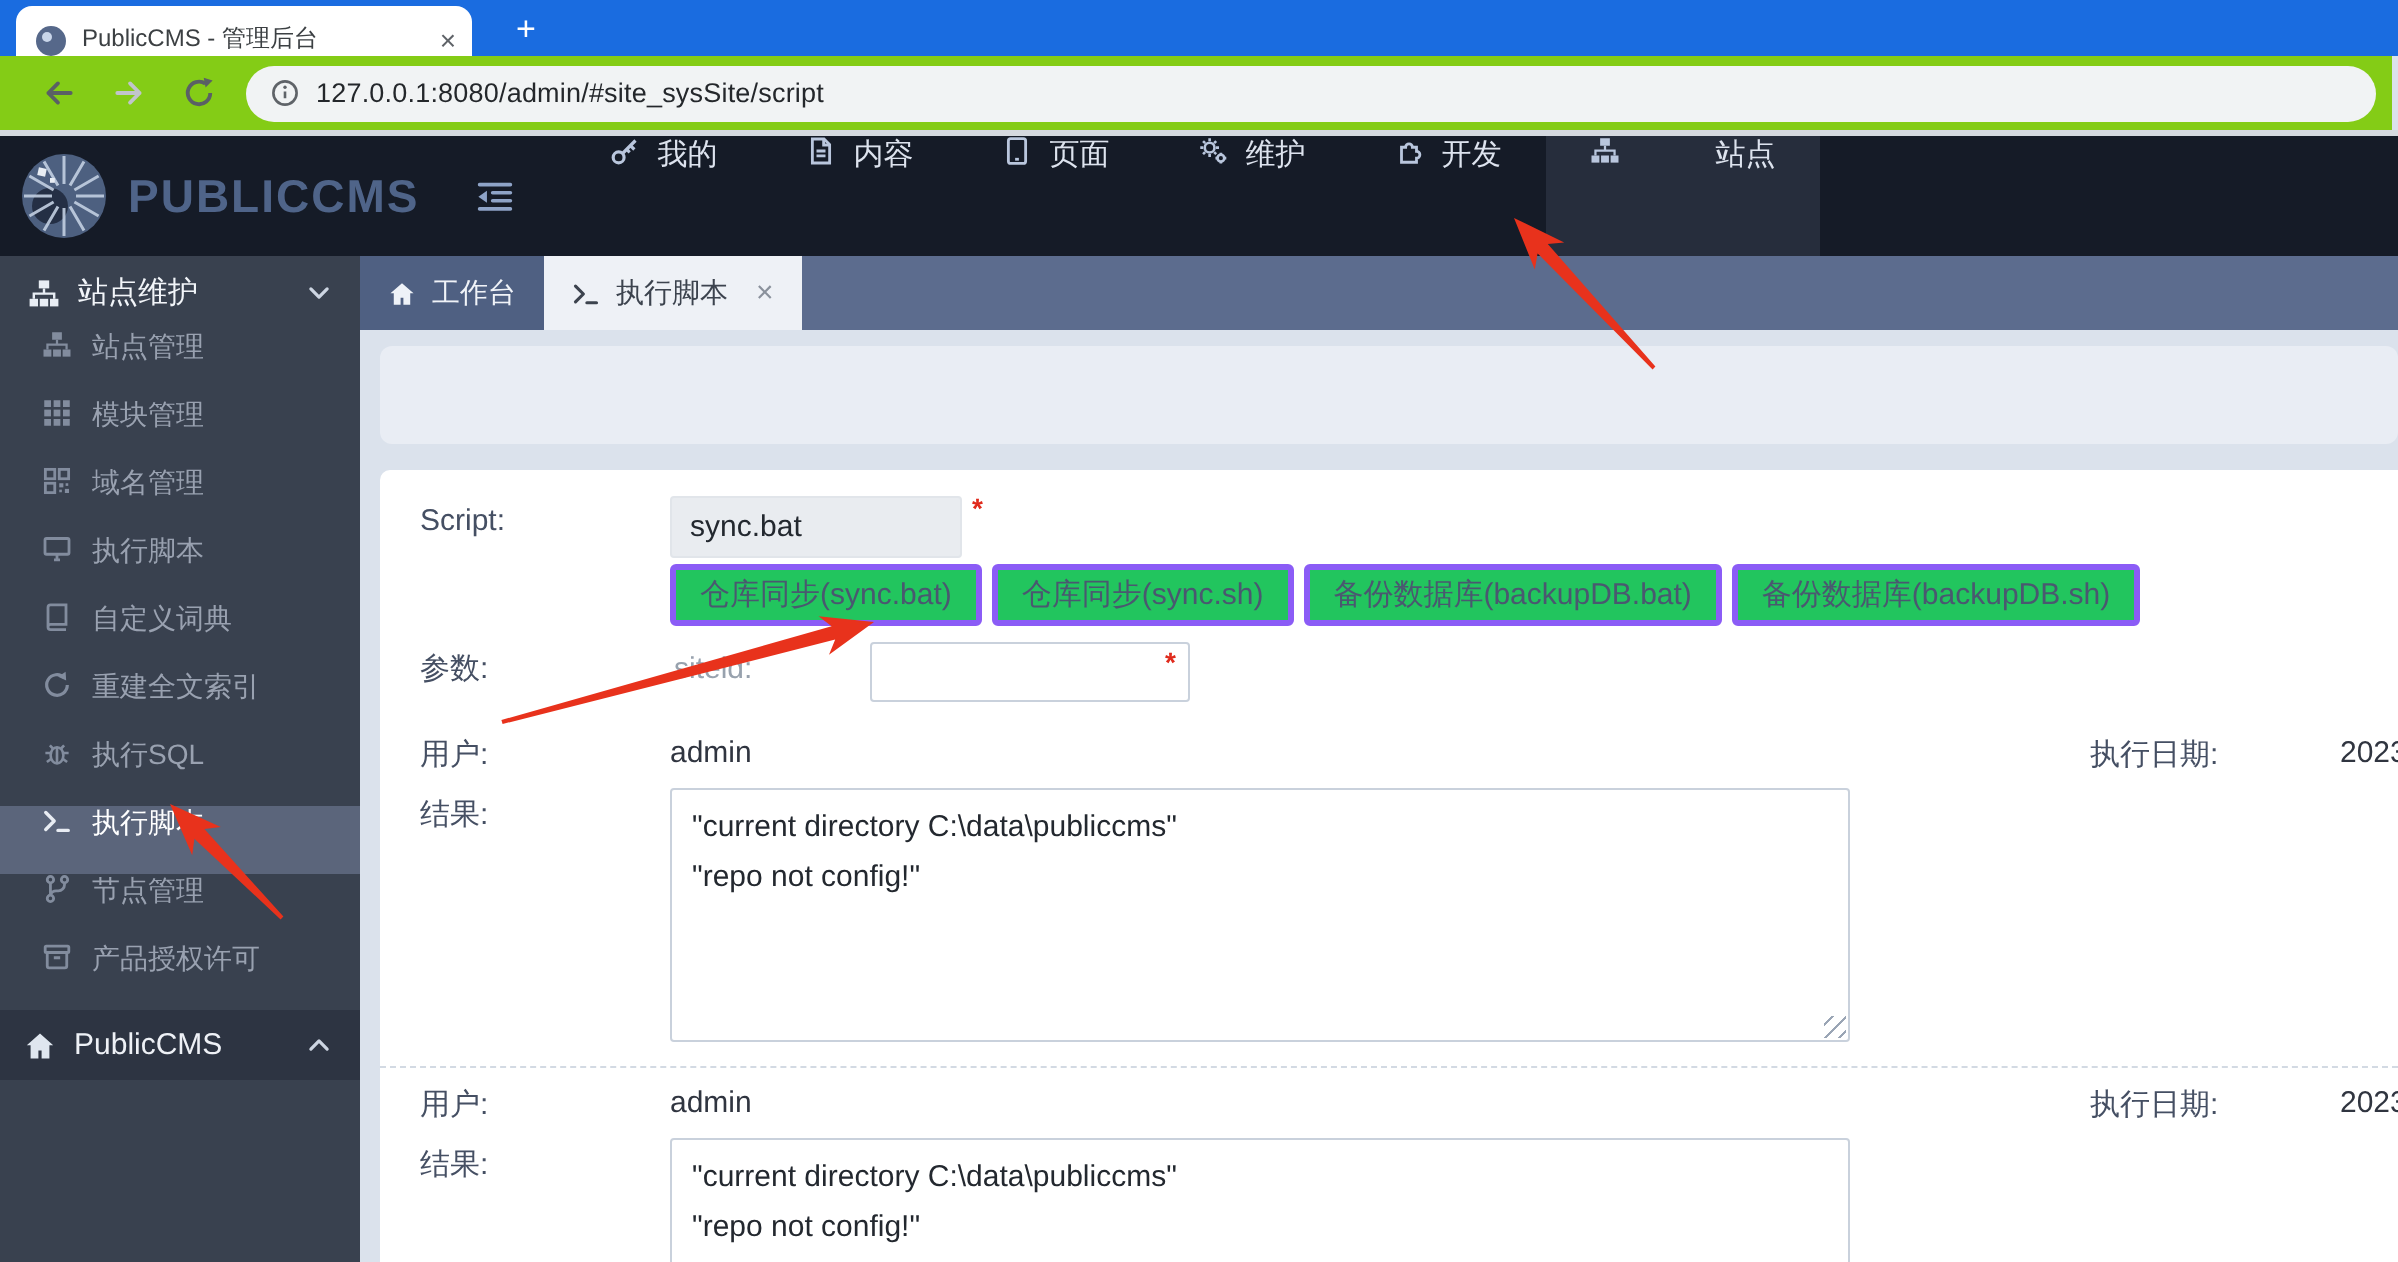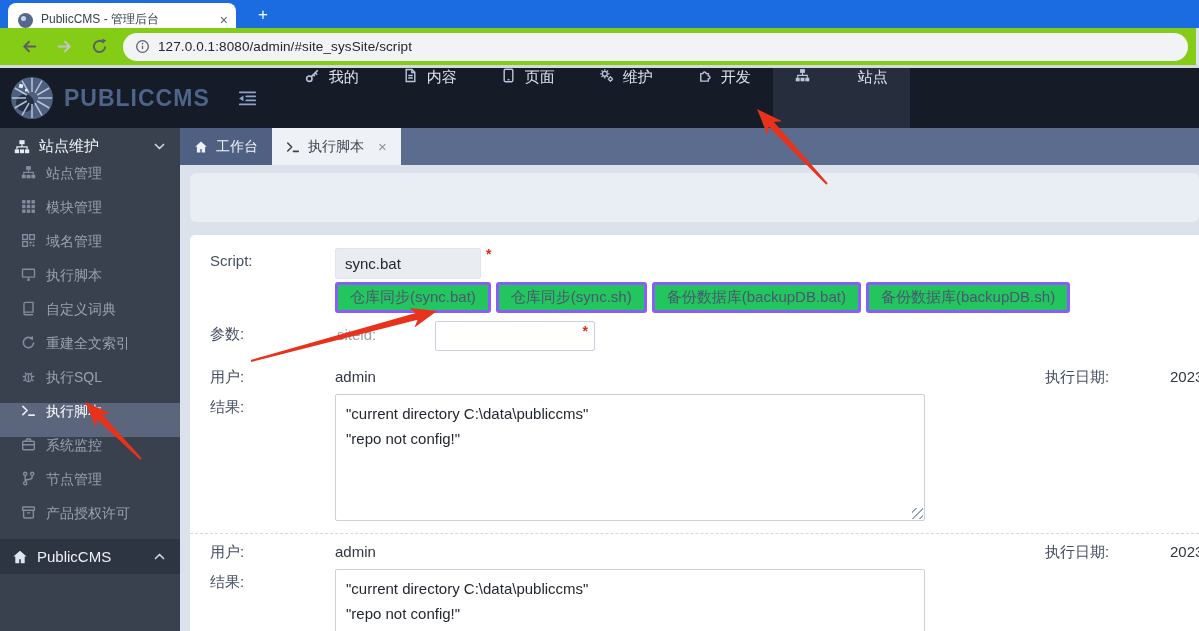--- a/index.html
+++ b/index.html
@@ -394,26 +394,20 @@
         <svg class="ic">
           <use href="#s-bug"></use>
         </svg>
         <span>执行SQL</span>
       </div>
       <div class="side-item active">
         <svg class="ic">
           <use href="#s-terminal"></use>
         </svg>
         <span>执行脚本</span>
-      </div>
-      <div class="side-item">
-        <svg class="ic">
-          <use href="#s-briefcase"></use>
-        </svg>
-        <span>系统监控</span>
       </div>
       <div class="side-item">
         <svg class="ic">
           <use href="#s-branch"></use>
         </svg>
         <span>节点管理</span>
       </div>
       <div class="side-item">
         <svg class="ic">
           <use href="#s-archive"></use>

